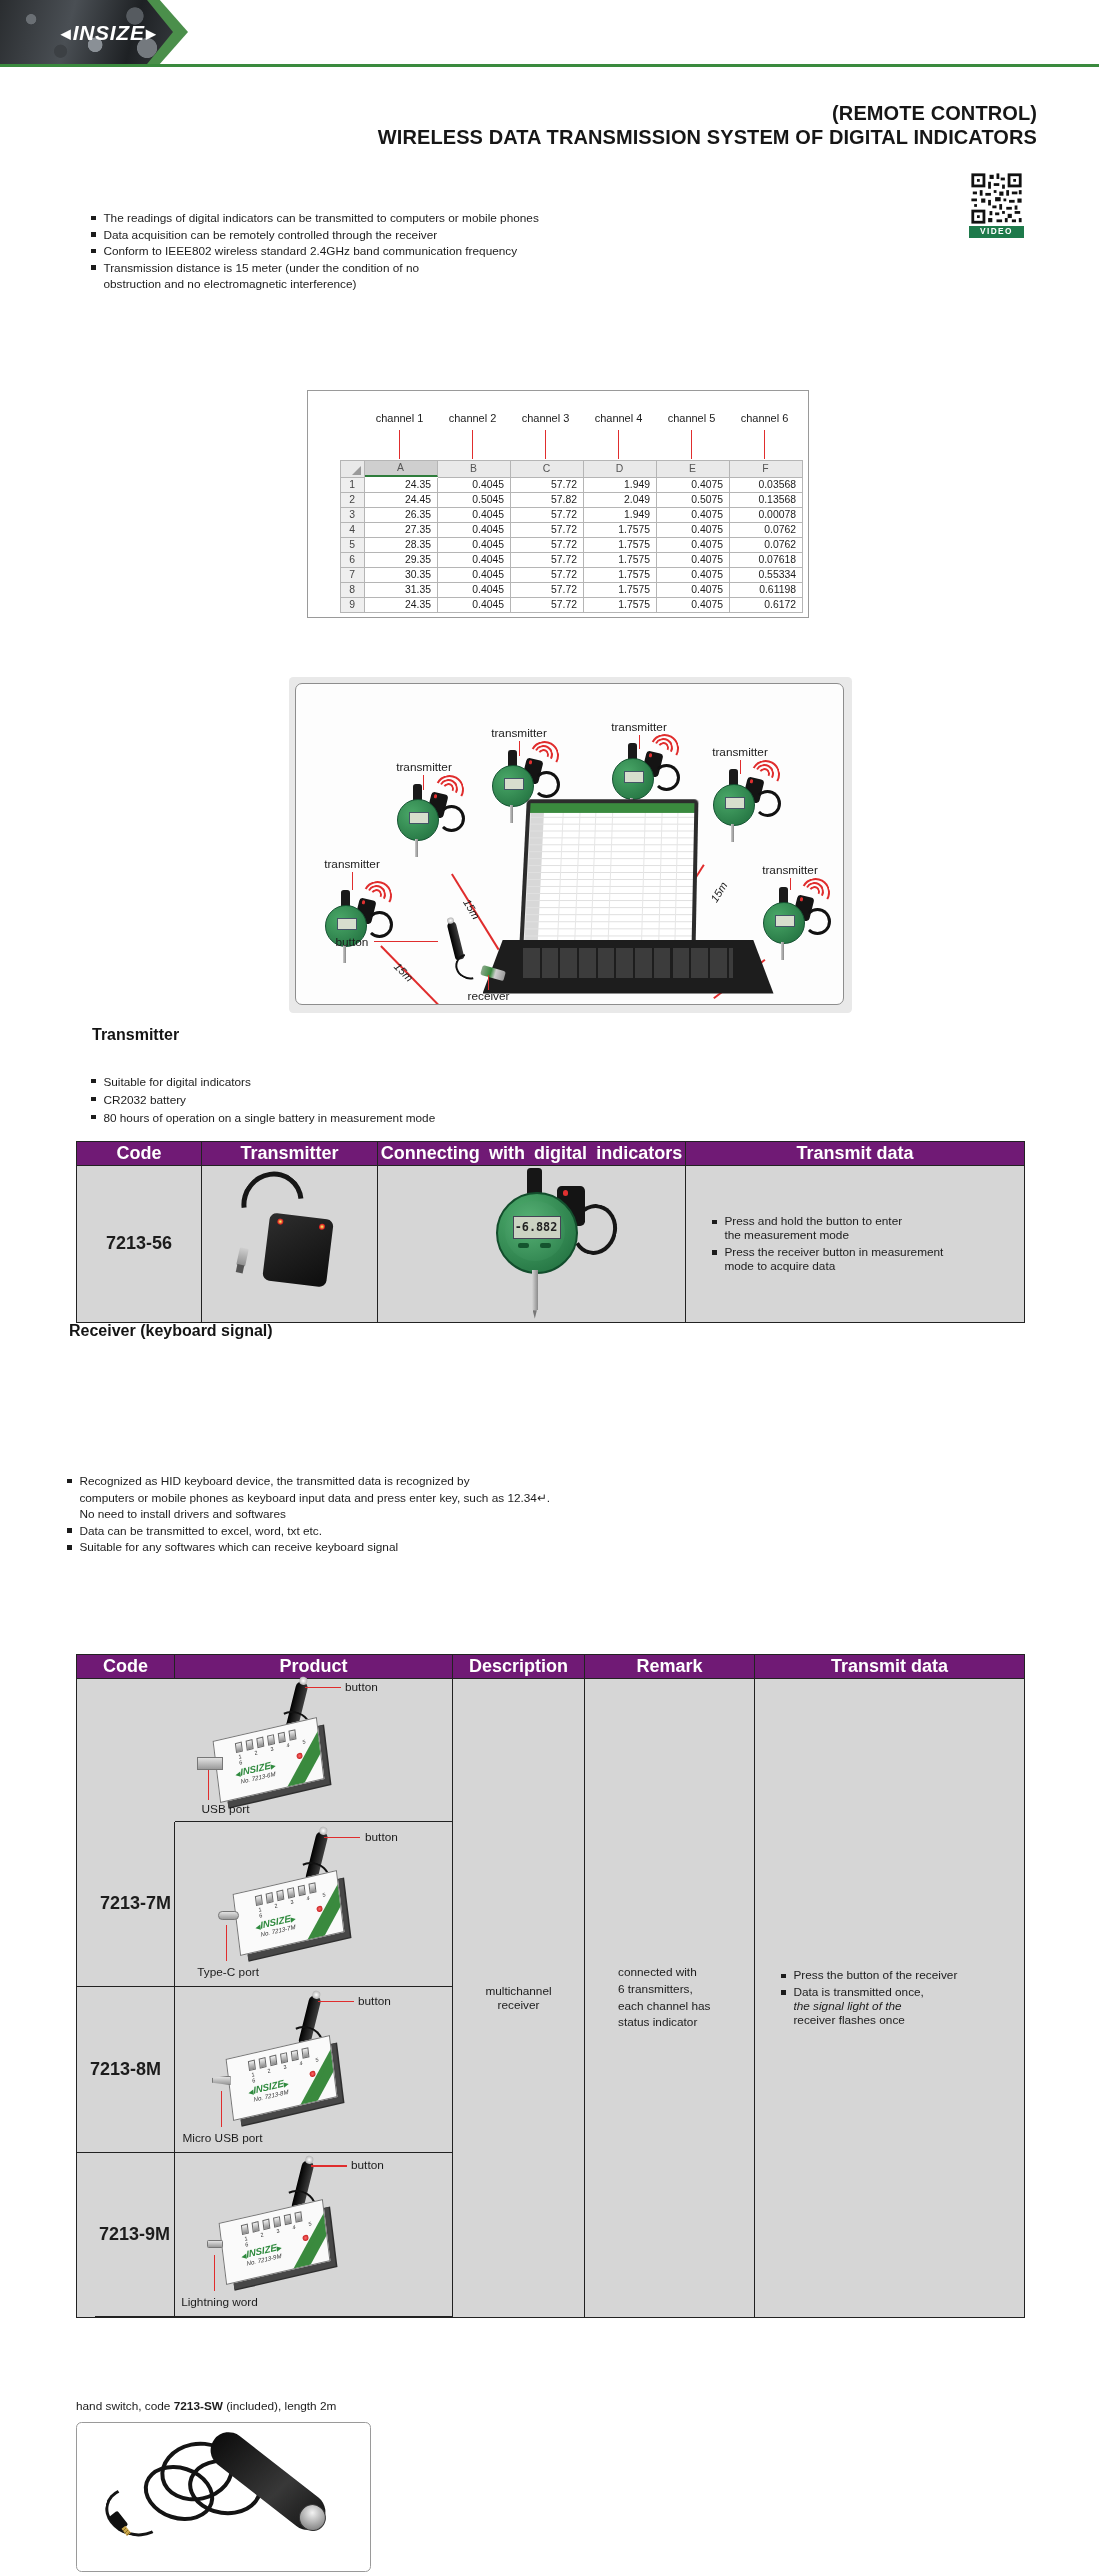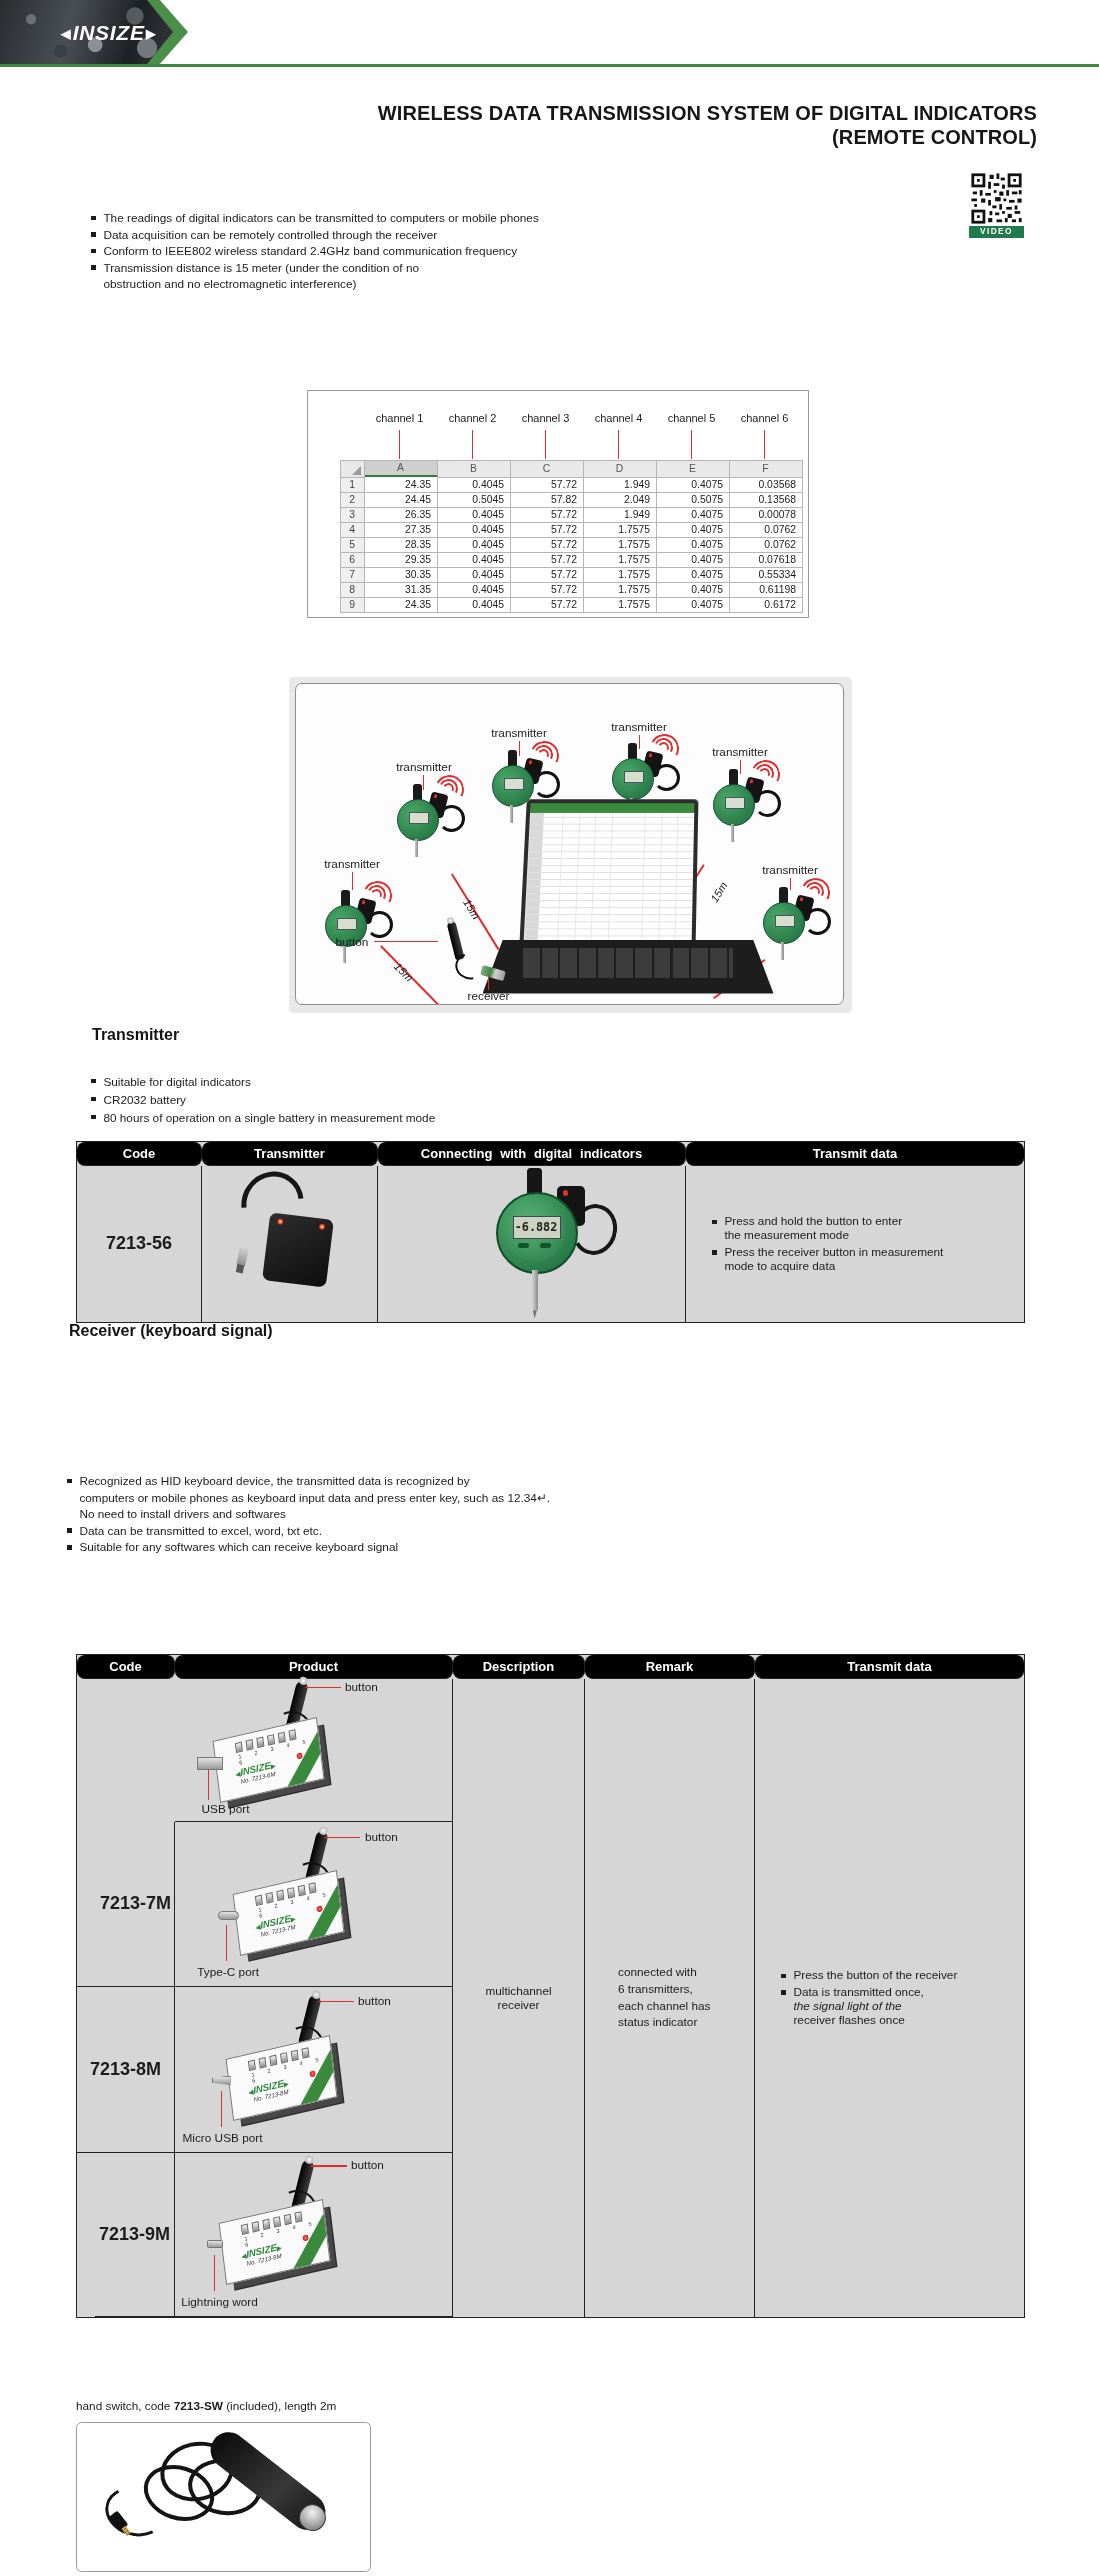--- a/index.html
+++ b/index.html
@@ -113,22 +113,22 @@
     background:radial-gradient(#fff,#999);}
   .lp-pencable{position:absolute;left:-21px;top:156px;width:23.5px;height:21px;border:2.8px solid #111;
     border-radius:50%;border-top-color:transparent;border-right-color:transparent;transform:rotate(30deg);}
   .btn-label,.recv-label{position:absolute;font-size:11.8px;}
 
   
   .h2{position:absolute;font-size:16px;font-weight:bold;color:#141414;}
 
   
   .ptable{position:absolute;display:grid;border:1.4px solid #222;background:#d6d6d6;}
-  .pth{background:#000000;color:#fff;font-weight:bold;font-size:13px;display:flex;
-    align-items:center;justify-content:center;border-right:1.4px solid #222;border-bottom:0.7px solid #222;border-radius:8px;}
+  .pth{background:#701a75;color:#fff;font-weight:bold;font-size:18px;display:flex;
+    align-items:center;justify-content:center;border-right:1.4px solid #222;border-bottom:0.7px solid #222;}
   .pth:last-of-type,.pcell.lastcol{border-right:none;}
   .pcell{border-right:1.4px solid #222;position:relative;font-size:11.8px;}
   .hline{border-bottom:1.4px solid #222;}
   .codecell{display:flex;align-items:center;justify-content:center;font-weight:bold;font-size:18px;text-align:right;}
   .vcenter{display:flex;flex-direction:column;justify-content:center;align-items:center;text-align:center;}
   .td-bullets{display:flex;flex-direction:column;justify-content:center;padding-left:26px;padding-right:5.5px;}
   .td-bullets .bitem{margin:1.4px 0;}
 
   
   .tx-mod{position:absolute;left:64px;top:50px;width:64px;height:68px;border-radius:7px;
@@ -213,22 +213,22 @@
     <div class="banner-photo">
       <div class="banner-logo">
         <span class="logo-arrow">◀</span>
           <span>INSIZE</span>
           <span class="logo-arrow">▶</span>
       </div>
     </div>
   </div>
 
   <div class="page-title">
+    <div>(REMOTE CONTROL)</div>
     <div>WIRELESS DATA TRANSMISSION SYSTEM OF DIGITAL INDICATORS</div>
-    <div>(REMOTE CONTROL)</div>
   </div>
 
   <div class="qr">
     <svg width="53" height="53" viewBox="0 0 38 38">
       <rect width="38" height="38" fill="#fff"></rect>
       <g fill="#111">
         <rect x="1" y="1" width="10" height="10"></rect>
           <rect x="27" y="1" width="10" height="10"></rect>
           <rect x="1" y="27" width="10" height="10"></rect>
         <rect x="14" y="2" width="3" height="3"></rect>

